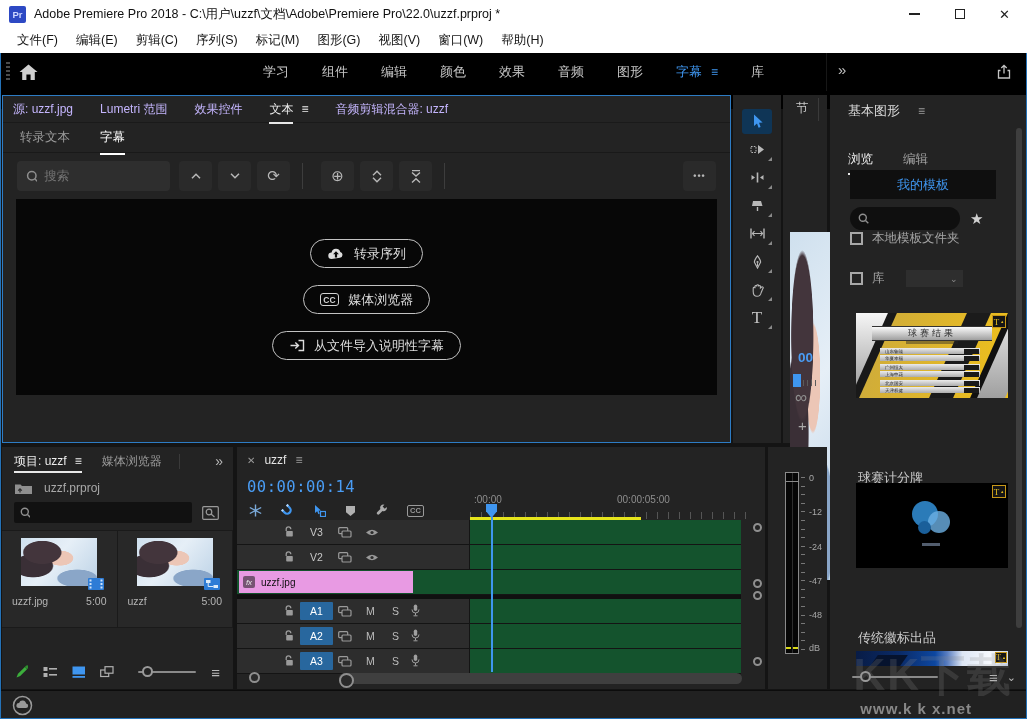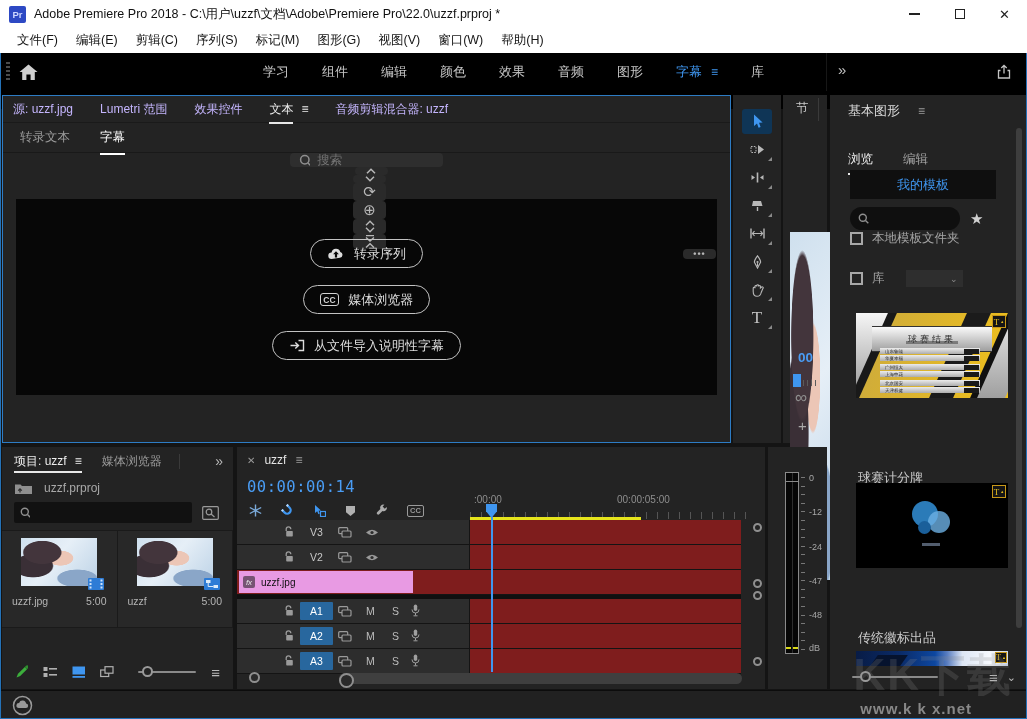--- a/index.html
+++ b/index.html
@@ -43,21 +43,21 @@
   .tp-tabs { height:27px; display:flex; align-items:center; padding-left:10px; gap:27px;
              border-bottom:1px solid #1a1a1a; }
   .tp-tab { font-size:12px; color:#c4b5fd; height:100%; display:flex; align-items:center; gap:8px; white-space:nowrap; }
   .tp-tab .lbl { position:relative; }
   .tp-tab.active { color:#ececec; }
   .tp-tab.active .lbl::after { content:""; position:absolute; left:0; right:0; bottom:-6px; height:2px; background:#e8e8e8; }
   .tp-subtabs { height:30px; display:flex; align-items:center; padding-left:17px; gap:30px; border-bottom:1px solid #191919; }
   .tp-subtab { font-size:12.5px; color:#9c9c9c; position:relative; }
   .tp-subtab.active { color:#ffffff; }
   .tp-subtab.active::after { content:""; position:absolute; left:0; right:0; bottom:-9px; height:2px; background:#fff; }
-  .tp-toolbar { height:46px; display:flex; align-items:center; padding:0 14px;flex-direction:column; }
+  .tp-toolbar { height:46px; display:flex; align-items:center; padding:0 14px; }
   .tp-search { width:153px; height:30px; background:#2e2e2e; border-radius:4px; display:flex; align-items:center; padding:0 9px; }
   .tp-search input { background:none; border:none; outline:none; color:#c8c8c8; font-size:12.5px; width:100%;
                      margin-left:7px; font-family:inherit; }
   .tbtn { width:33px; height:30px; background:#2a2a2a; border-radius:4px; display:flex; align-items:center;
           justify-content:center; color:#b8b8b8; margin-left:6px; font-size:15px; }
   .tbtn.first { margin-left:9px; }
   .tp-vdiv { width:1px; height:26px; background:#3d3d3d; margin:0 12px; }
   .tbtn.more { margin-left:auto; font-size:9px; font-weight:bold; letter-spacing:1px; }
   .tp-content { margin:0 13px; height:196px; background:#070707; display:flex; flex-direction:column;
                 align-items:center; padding-top:40px; gap:17px; }
@@ -113,21 +113,21 @@
   .tbadge::after { content:"▲"; font-size:4px; margin-left:1px; }
   .eg-cardlabel { position:absolute; left:28px; font-size:13px; color:#cbcbcb; }
   
   .sb { background:linear-gradient(105deg,#caa93f,#f0c01a); }
   .sb .st { position:absolute; top:-6px; bottom:-6px; transform:skewX(-24deg); }
   .s1 { left:-20px; width:34px; background:linear-gradient(180deg,#fdfdfd,#8f8f8f); }
   .s2 { left:13px; width:9px; background:#191919; }
   .s3 { left:92px; width:24px; background:#1b1b1b; }
   .s4 { right:-16px; width:30px; background:linear-gradient(180deg,#f0f0f0,#9a9a9a); }
   .s5 { right:12px; width:7px; background:#101010; }
-  .sb-title { position:absolute; left:16px; right:16px; top:13px; height:26px;
+  .sb-title { position:absolute; left:16px; right:16px; top:13px; height:15px;
               background:linear-gradient(180deg,#fafafa,#9f9f9f); border-top:1px solid #333; border-bottom:1px solid #333;
               display:flex; align-items:center; justify-content:center; font-size:9px; letter-spacing:3px; color:#2a2a2a; z-index:2; }
   .sb-sub { position:absolute; left:50px; right:50px; top:28px; height:3px; background:rgba(40,40,40,.45); z-index:2; }
   .sb-row { position:absolute; left:24px; right:28px; height:13px; z-index:2; }
   .sb-bar { position:relative; height:6px; margin-bottom:1px; background:linear-gradient(180deg,#ececec,#adadad);
             display:flex; align-items:center; }
   .sb-team { font-size:5px; color:#222; margin-left:5px; white-space:nowrap; transform:scale(.9); transform-origin:left center; }
   .sb-score { position:absolute; right:1px; top:0.5px; width:15px; height:5px; background:#1a1a1a; }
   
   .logo-card { background:#000; }
@@ -194,21 +194,21 @@
   .tl-rl { position:absolute; top:1px; font-size:10px; color:#8e8e8e; }
   .tl-ticks { position:absolute; left:0; right:0; bottom:0; height:7px;
               background:repeating-linear-gradient(90deg,#555 0 1px,transparent 1px 11px); }
   .tl-workarea { position:absolute; left:233px; top:70px; width:171px; height:3px; background:#e6e41c; z-index:4; }
   .ph-head { position:absolute; left:249px; top:57px; width:11px; height:14px; background:#3f96f0;
              clip-path:polygon(0 0,100% 0,100% 52%,50% 100%,0 52%); z-index:6; }
   .ph-line { position:absolute; left:254px; top:70px; width:1.5px; height:155px; background:#3f96f0; z-index:6; }
   .tl-tracks { position:absolute; left:0; top:73px; right:24px; }
   .trow { height:25px; display:flex; border-bottom:1px solid #141414; }
   .thead { width:233px; background:#2d2d2d; position:relative; border-right:1px solid #141414; }
-  .tbody { flex:1; background:#7f1d1d; position:relative; }
+  .tbody { flex:1; background:#14532d; position:relative; }
   .tsep { height:4px; background:#101010; }
   .lock { position:absolute; left:47px; top:6px; }
   .tlabel { position:absolute; left:63px; top:3px; width:33px; height:18px; display:flex; align-items:center;
             justify-content:center; font-size:10.5px; color:#c8c8c8; }
   .tlabel.blue { background:#28679e; color:#fff; border-radius:1px; }
   .target { position:absolute; left:101px; top:7px; }
   .eye { position:absolute; left:128px; top:8px; }
   .ms { position:absolute; top:6px; font-size:10.5px; color:#bdbdbd; }
   .m { left:129px; } .s { left:155px; }
   .mic { position:absolute; left:174px; top:5px; }

